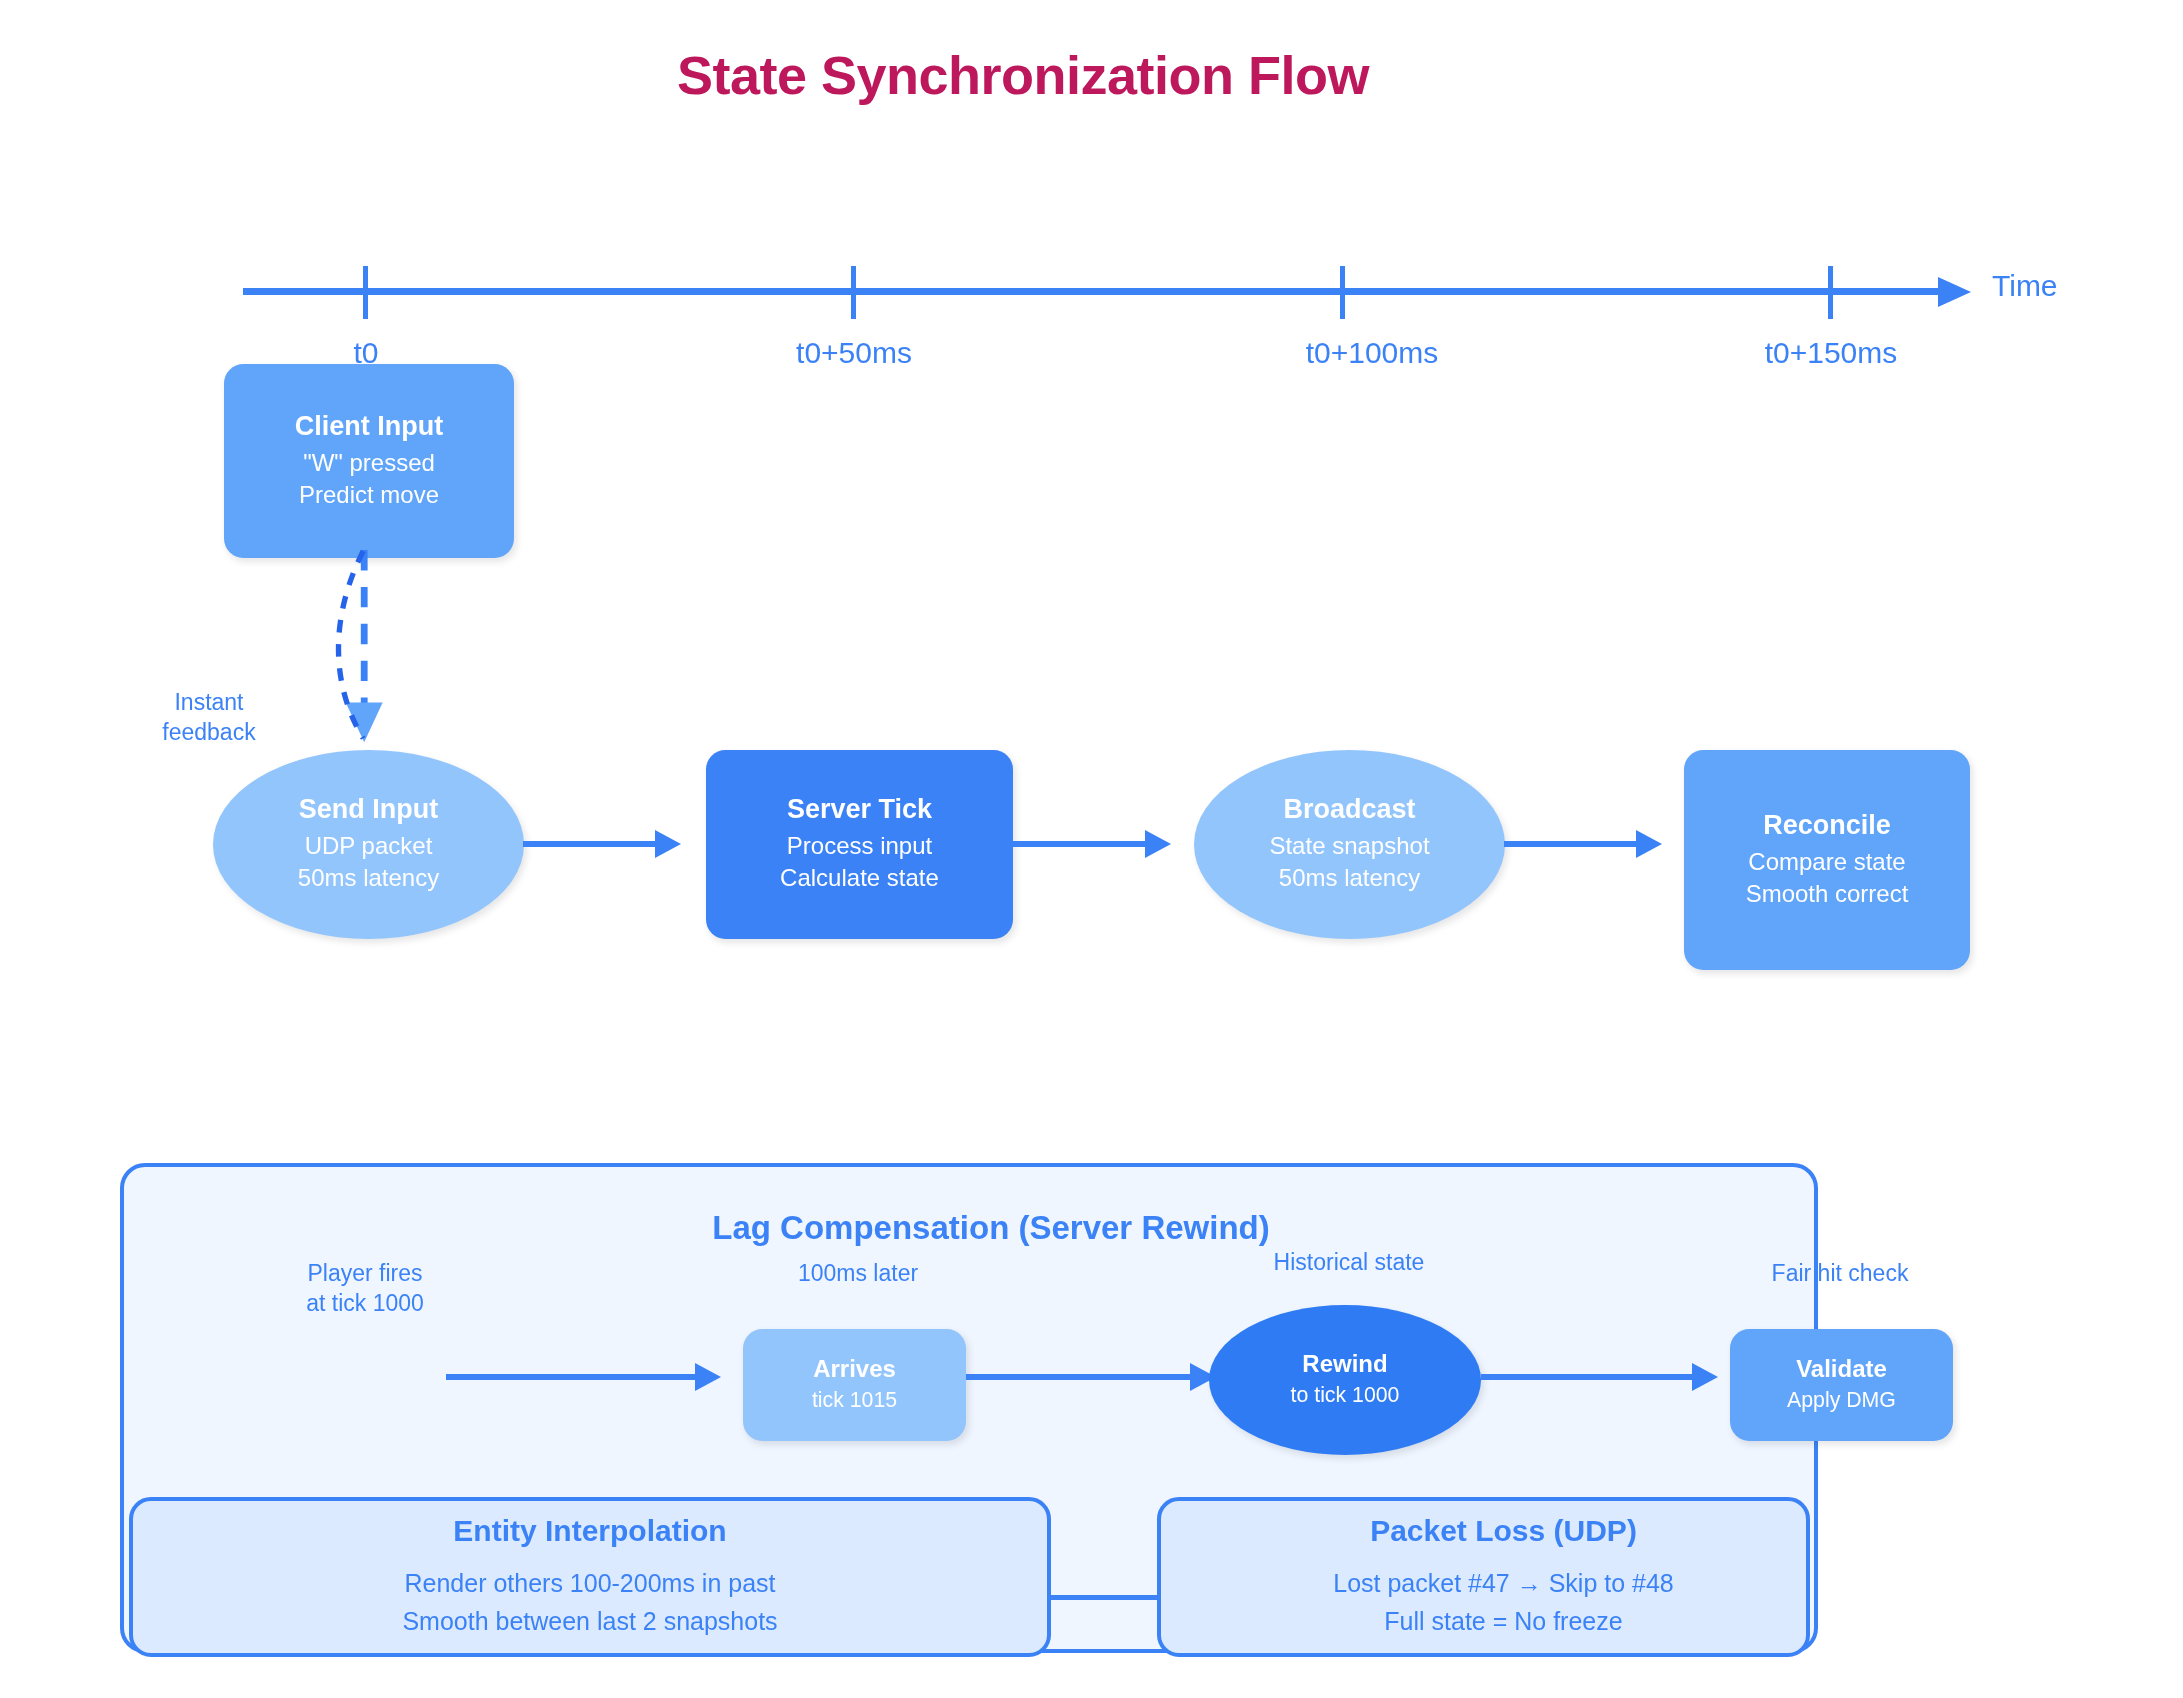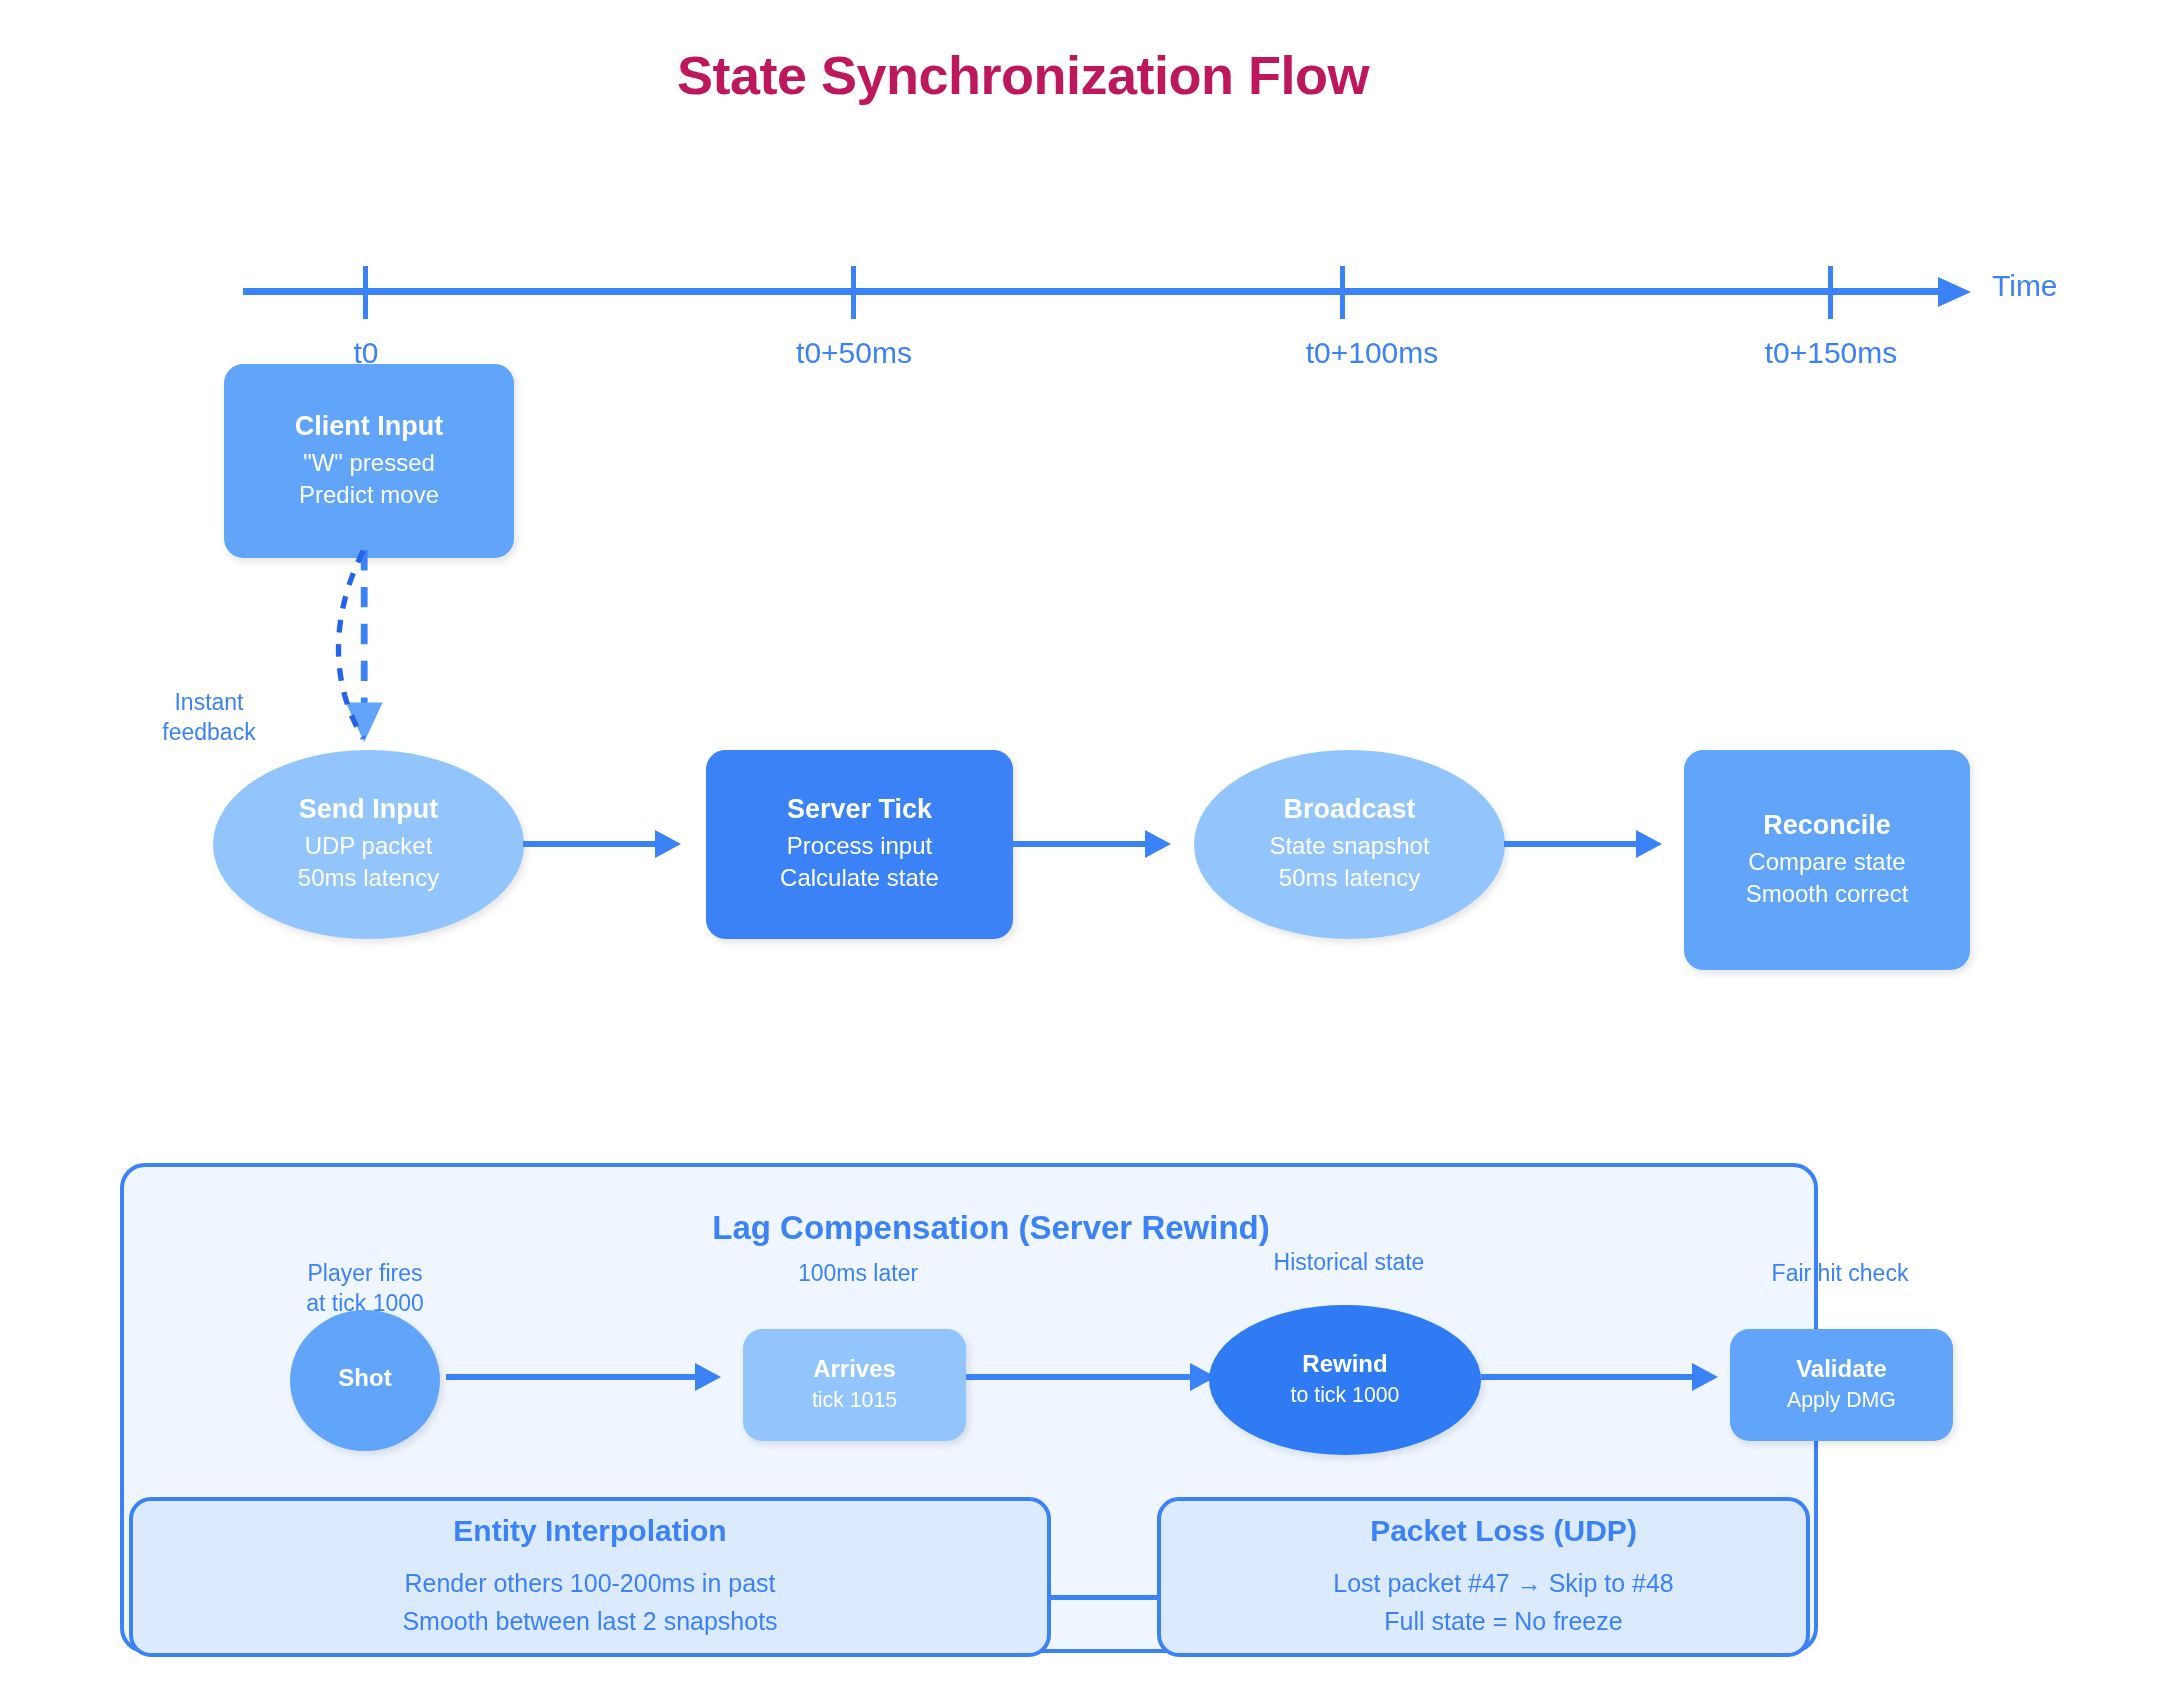--- a/index.html
+++ b/index.html
@@ -260,23 +260,20 @@
   <div class="annot" style="left:858px; top:1258px;">
     <div>100ms later</div>
   </div>
   <div class="annot" style="left:1349px; top:1247px;">
     <div>Historical state</div>
   </div>
   <div class="annot" style="left:1840px; top:1258px;">
     <div>Fair hit check</div>
   </div>
 
-  <div class="node ellipse fill-mid lag-node" style="left:290px; top:1310px; width:150px; height:141px;">
-    <div class="n-title">Shot</div>
-  </div>
 
   <div class="conn" style="left:446px; top:1374px; width:257px;"></div>
   <div class="conn-head" style="left:695px; top:1363px;"></div>
 
   <div class="node rect fill-light lag-node" style="left:743px; top:1329px; width:223px; height:112px;">
     <div class="n-title">Arrives</div>
     <div class="n-line">tick 1015</div>
   </div>
 
   <div class="conn" style="left:966px; top:1374px; width:233px;"></div>

